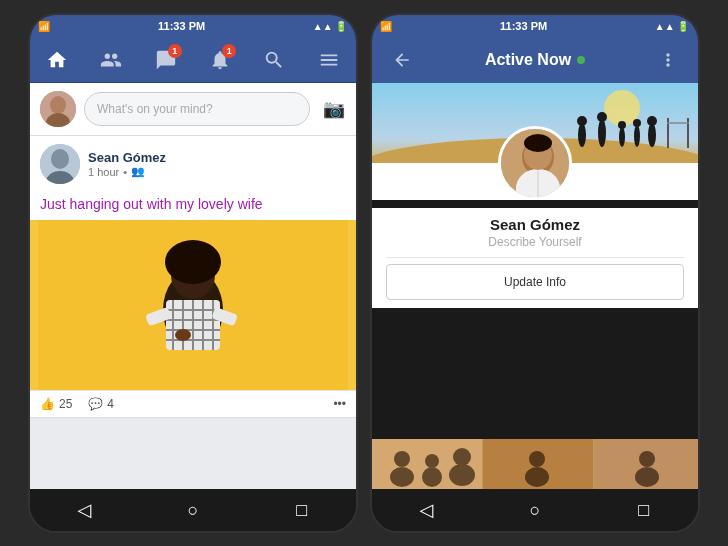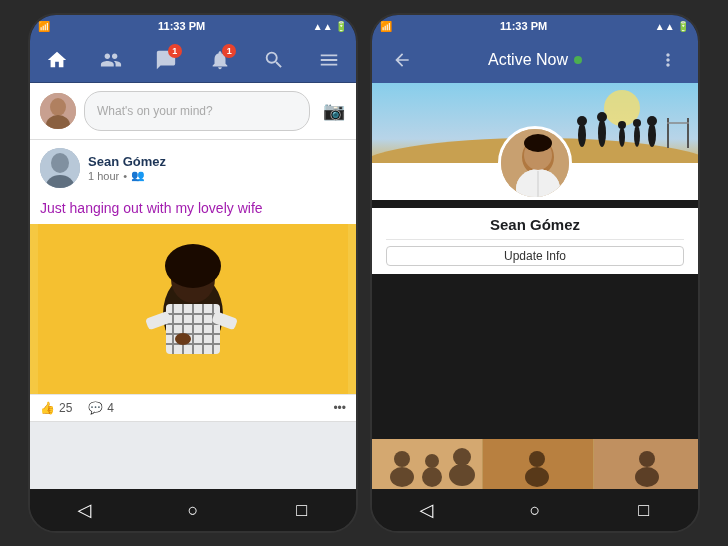--- a/index.html
+++ b/index.html
@@ -90,21 +90,21 @@
     .avatar-sm {
       width: 36px;
       height: 36px;
       border-radius: 50%;
       background: #c0a080;
       overflow: hidden;
       flex-shrink: 0;
     }
     .post-input-box {
       flex: 1;
-      height: 40px;
+      height: 34px;
       border-radius: 17px;
       border: 1px solid #ccc;
       padding: 12px 12px;
       font-size: 13px;
       color: #aaa;
       display: flex;
       align-items: center;
       background: #f5f6f7;
     }
     .camera-icon { color: #888; font-size: 18px; margin-left: 6px; }
@@ -184,21 +184,21 @@
     .profile-nav {
       height: 46px;
       background: #3b5998;
       display: flex;
       align-items: center;
       justify-content: space-between;
       padding: 0 10px;
     }
     .profile-nav .nav-title {
       font-size: 16px;
-      font-weight: 400;
+      font-weight: 700;
       color: white;
       display: flex;
       align-items: center;
       gap: 6px;
     }
     .active-dot { width: 8px; height: 8px; border-radius: 50%; background: #4caf50; }
     .profile-info {
       background: white;
       padding: 8px 14px;
     }
@@ -218,21 +218,21 @@
     .profile-divider { height: 1px; background: #e5e5e5; margin: 6px 0; }
     .profile-item {
       font-size: 12px;
       color: #444;
       padding: 5px 0;
       border-bottom: 1px solid #f0f0f0;
     }
     .update-btn {
       margin-top: 6px;
       width: 100%;
-      padding: 2px;
+      padding: 10px;
       border: 1px solid #ccc;
       border-radius: 4px;
       background: white;
       font-size: 12px;
       color: #333;
       text-align: center;
       cursor: pointer;
     }
     
     .content-area {
@@ -478,20 +478,21 @@
             <ellipse cx="37" cy="26" rx="14" ry="15" fill="#c09060"></ellipse>
 
             <ellipse cx="37" cy="14" rx="14" ry="9" fill="#1a0a00"></ellipse>
           </svg>
         </div>
       </div>
     </div>
 
     <div class="profile-info">
       <div class="profile-name">Sean Gómez</div>
+      <div class="profile-desc">Describe Yourself</div>
       <div class="profile-divider"></div>
       <div class="update-btn">Update Info</div>
     </div>
 
     <div class="profile-bottom-strip">
       <svg width="330" height="50" viewBox="0 0 330 50" xmlns="http://www.w3.org/2000/svg">
         <rect width="330" height="50" fill="#c0985a"></rect>
 
         <rect x="0" y="0" width="110" height="50" fill="#d4a870"></rect>
         <rect x="111" y="0" width="110" height="50" fill="#b88040"></rect>

